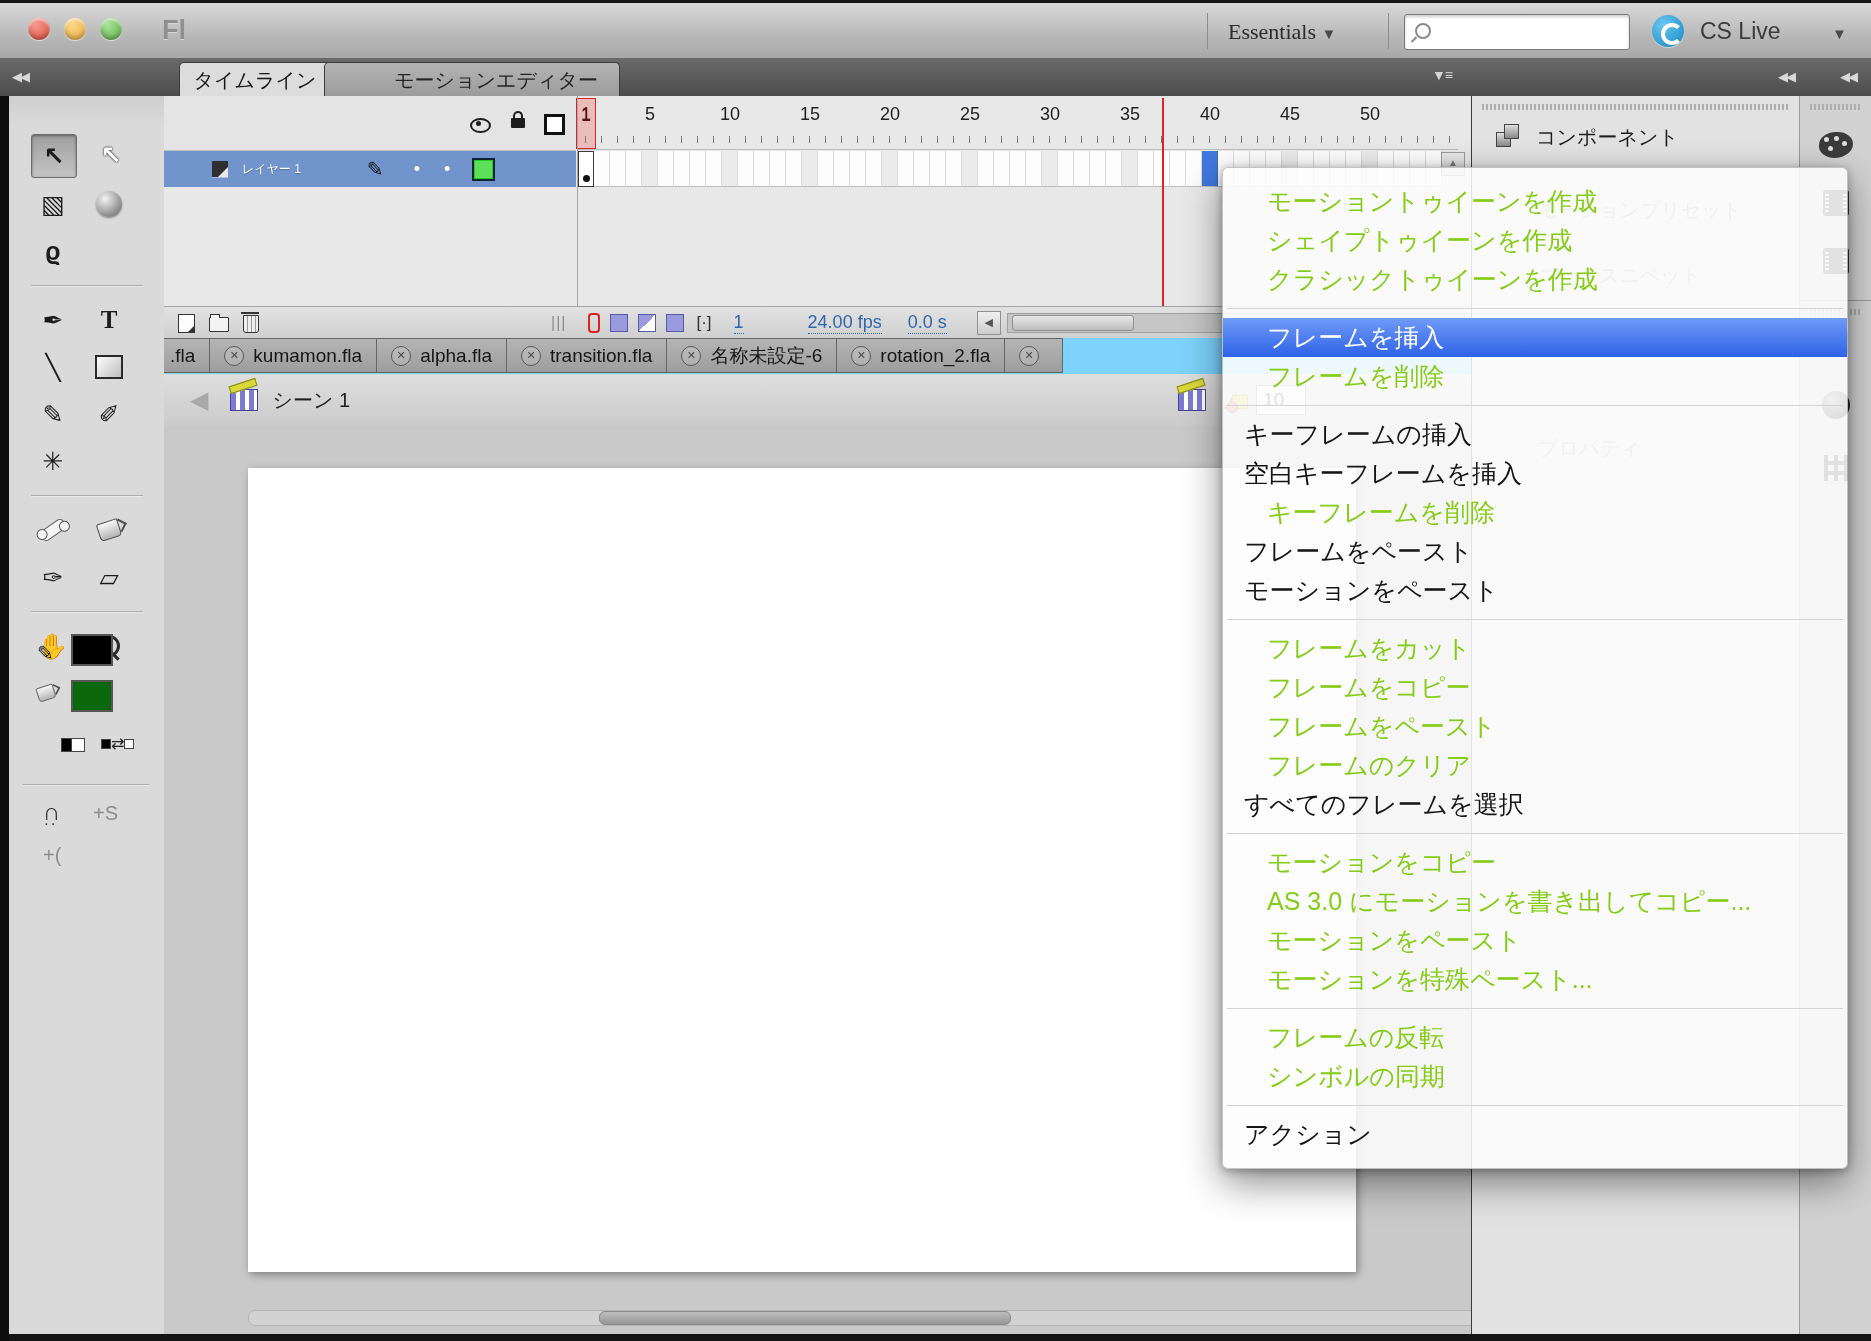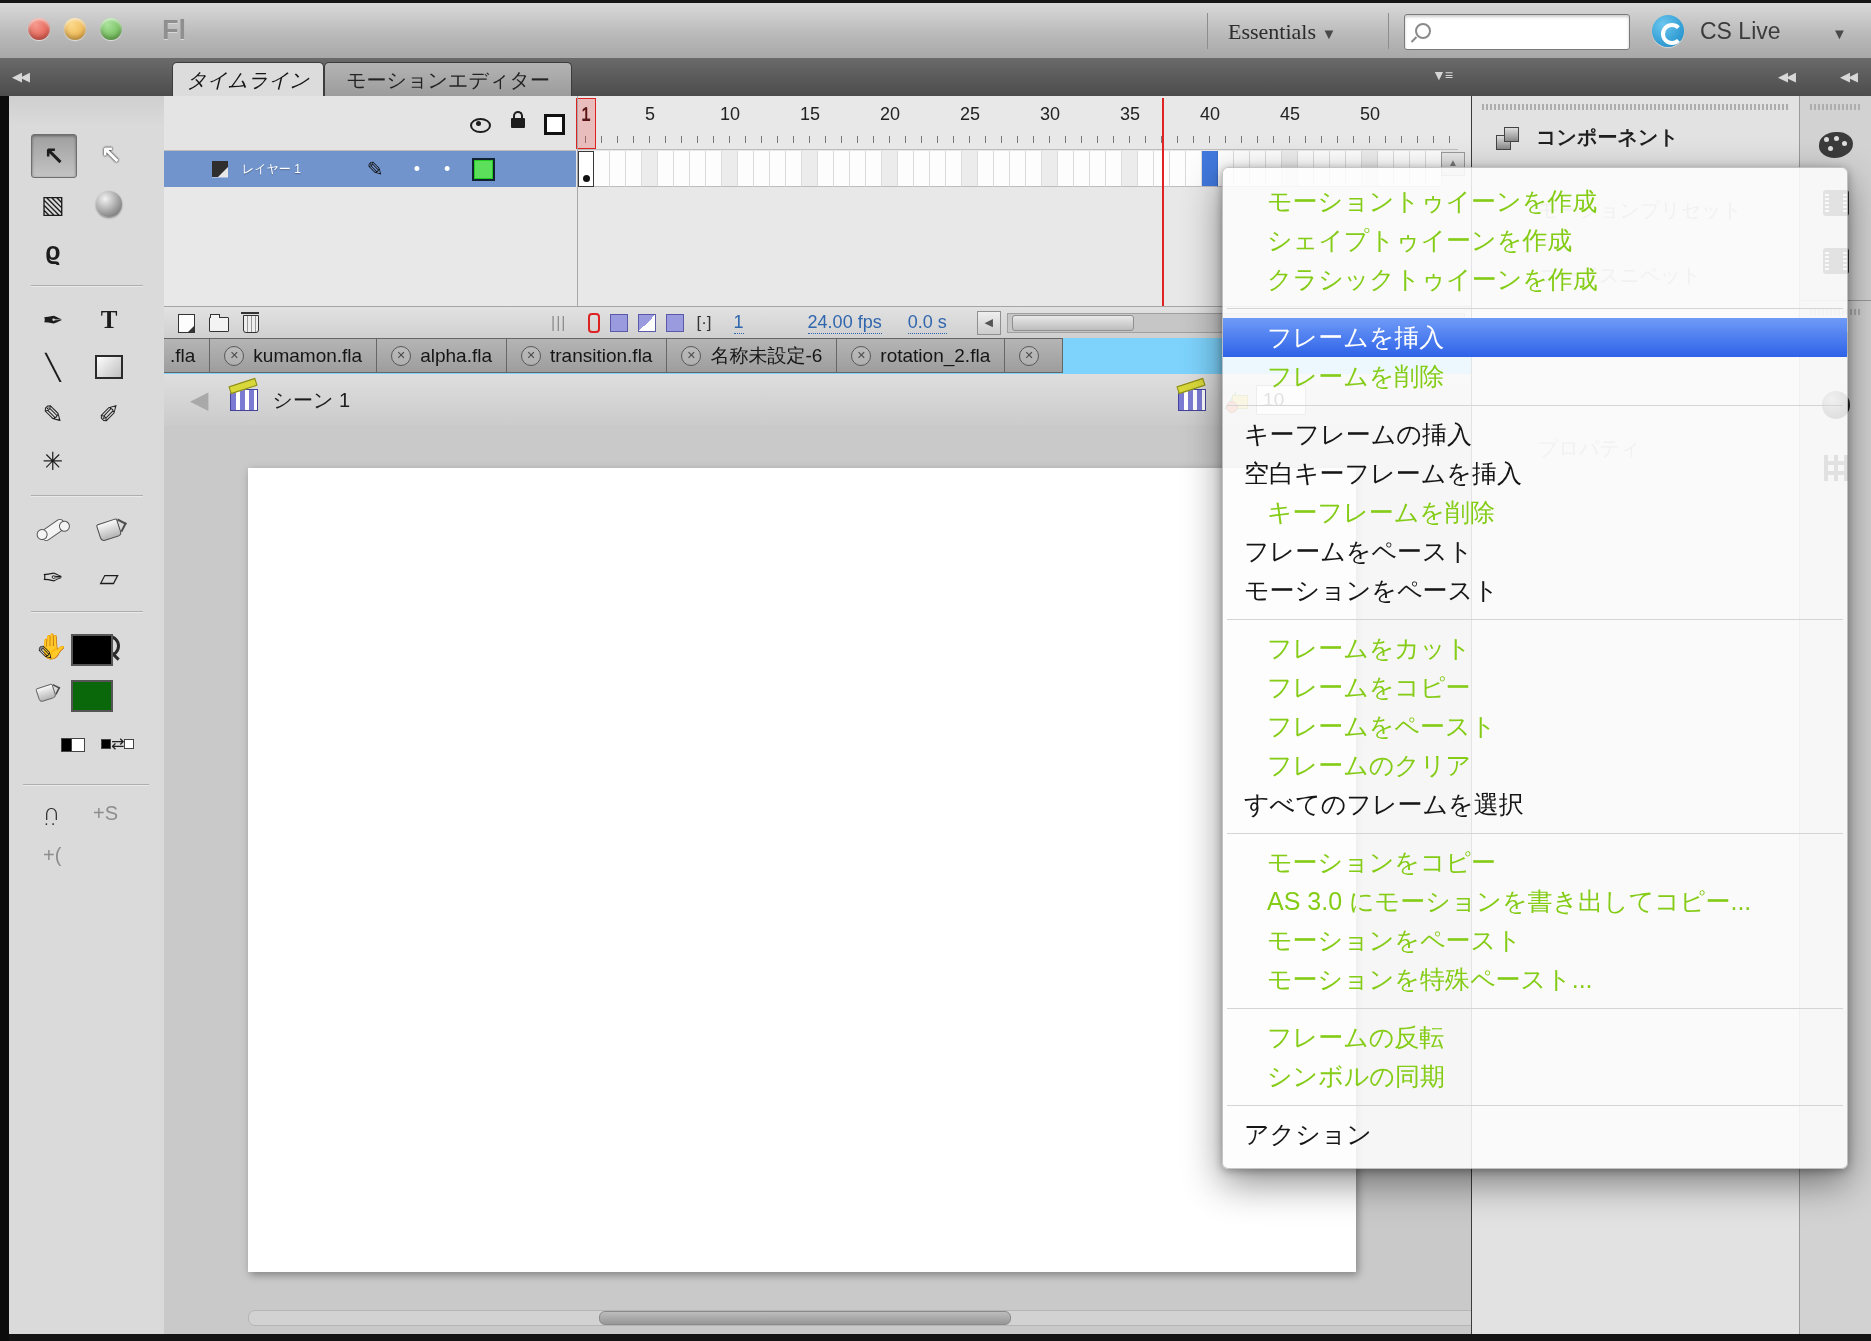--- a/index.html
+++ b/index.html
@@ -155,24 +155,24 @@
   <div class="abs cslive-logo"></div>
   <div class="abs cslive"><span>CS Live</span></div>
   <div class="abs caret" style="left:1832px;top:22px;">▼</div>
 </div>
 
 <div class="abs hdrstrip">
   <div class="abs collapse" style="left:12px;top:11px;">◀◀</div>
   <div class="abs collapse" style="left:1778px;top:11px;">◀◀</div>
   <div class="abs collapse" style="left:1840px;top:11px;">◀◀</div>
 </div>
-<div class="abs paneltab tab-active" style="left:172px;width:150px;font-style:italic;">
+<div class="abs paneltab tab-active" style="left:179px;width:150px;">
     <span>タイムライン</span>
   </div>
-<div class="abs paneltab tab-inactive" style="left:324px;width:246px;">
+<div class="abs paneltab tab-inactive" style="left:324px;width:246px;padding-left:48px;">
     <span>モーションエディター</span>
   </div>
 <div class="abs panelmenu" style="left:1432px;top:67px;">▼≡</div>
 
 <div class="abs edgeblack"></div>
 <div class="abs toolpanel">
   <div id="toolgrid" style="position:absolute;left:22px;top:38px;width:112px;display:flex;flex-wrap:wrap;column-gap:12px;row-gap:5px;">
       <div class="tool tool-selected" style="font-weight: bold;">↖</div>
       <div class="tool glyph-white" style="font-weight: bold;">↖</div>
       <div class="tool" style="font-weight: bold;">▧</div>
@@ -374,21 +374,21 @@
   <div class="stage">
     <div class="greensq"></div>
   </div>
   <div class="hscrollbar">
     <div class="hthumb"></div>
   </div>
 </div>
 
 <div class="abs rightcol">
   <div class="gripper"></div>
-  <div style="display:flex;align-items:flex-end;margin:14px 0 0 22px;font-weight:bold;">
+  <div style="display:flex;align-items:flex-start;margin:14px 0 0 22px;">
     <span class="cubesicon"></span>
     <span class="paneltitle" style="margin-left:16px;">コンポーネント</span>
   </div>
   <div id="ghostlist">
       <div class="ghostitem" style="margin: 46px 0px 0px 66px;">モーションプリセット</div>
       <div class="ghostitem" style="margin: 38px 0px 0px 66px;">コードスニペット</div>
       <div class="ghostitem" style="margin: 146px 0px 0px 66px;">プロパティ</div>
     </div>
 </div>
 <div class="abs dockcol">

